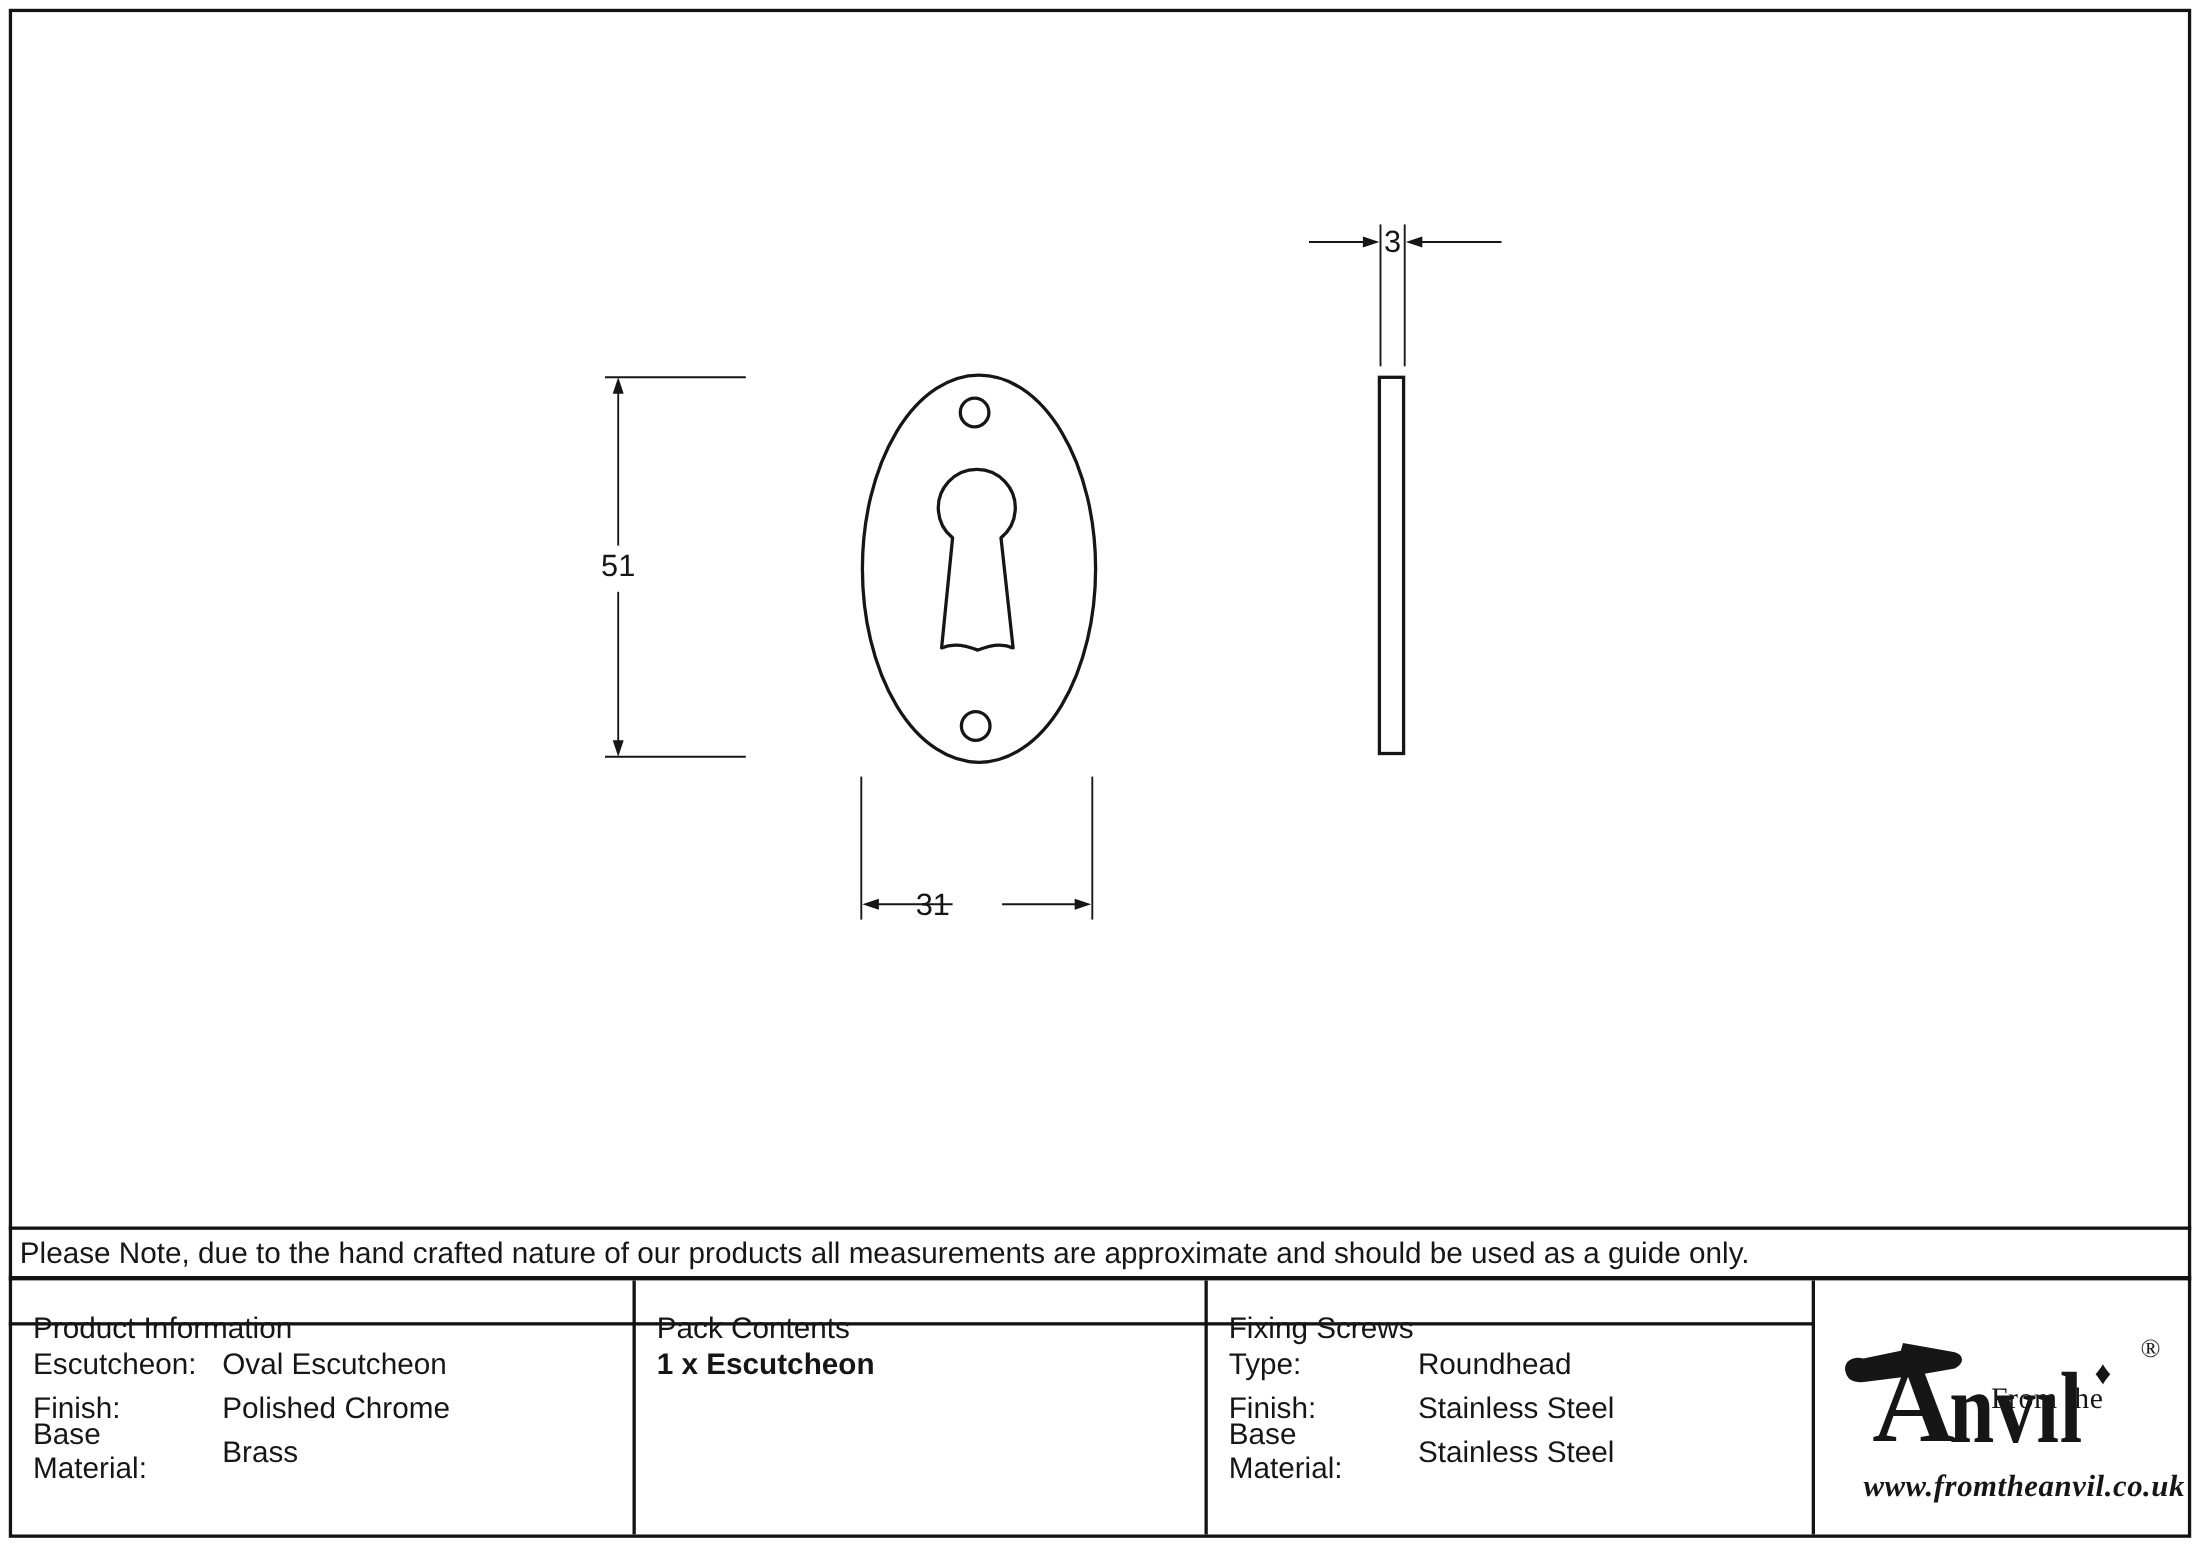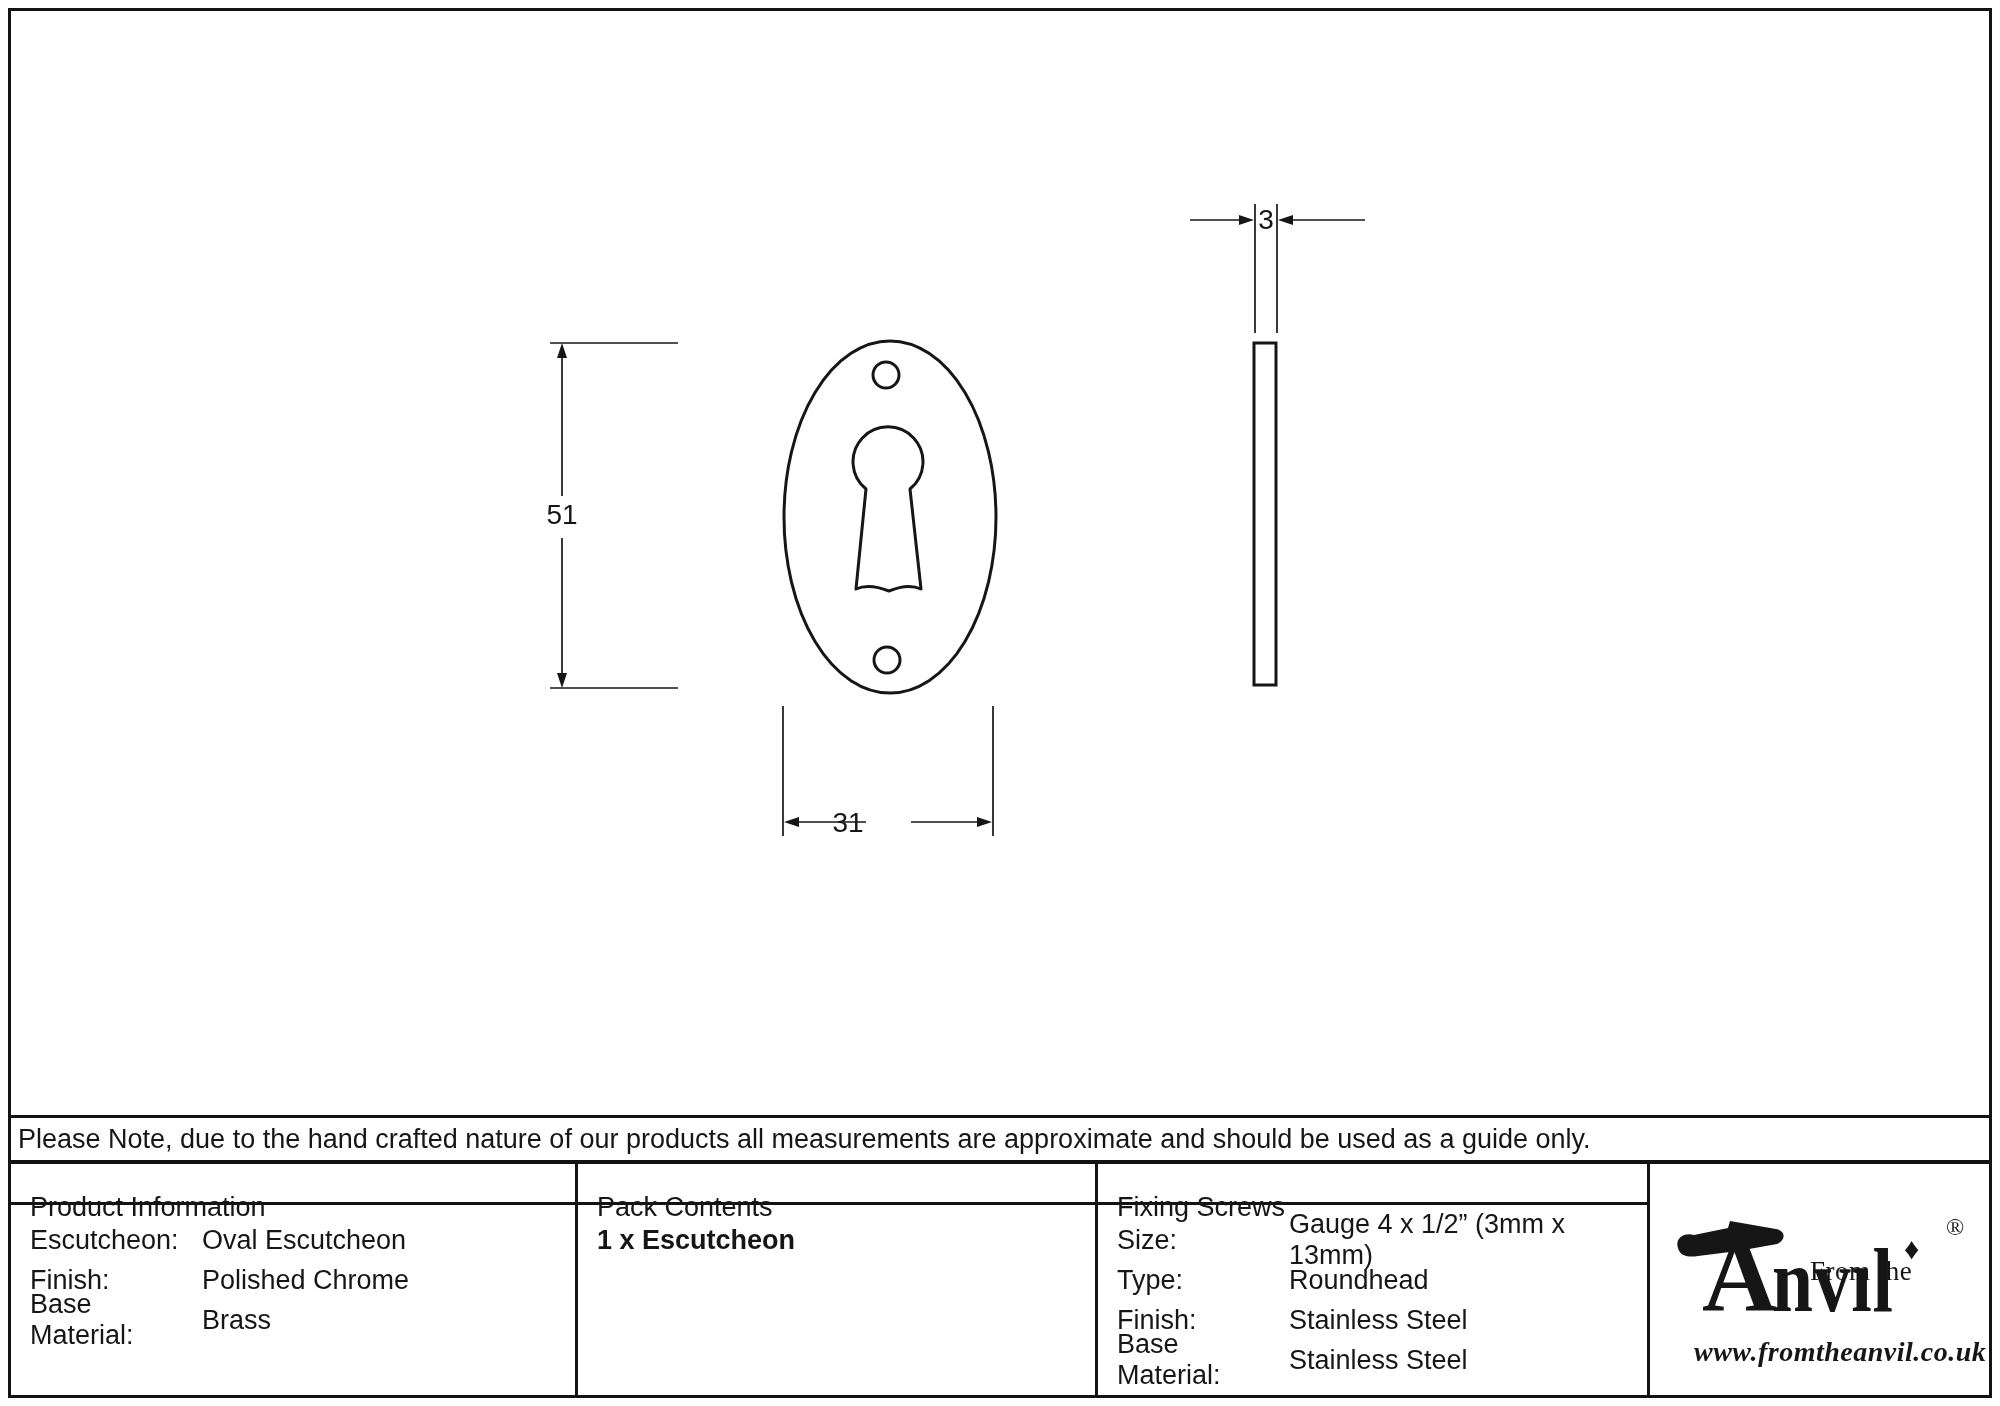--- a/index.html
+++ b/index.html
@@ -125,24 +125,20 @@
     <span class="val">Brass</span>
   </div>
 </div>
 
 <div class="abs rows" style="left:597px; width:480px;">
   <div class="plain-line">1 x Escutcheon</div>
 </div>
 
 <div class="abs rows" style="left:1117px; width:520px;">
   <div class="row">
-    <span class="lbl">Size:</span>
-    <span class="val">Gauge 4 x 1/2” (3mm x 13mm)</span>
-  </div>
-  <div class="row">
     <span class="lbl">Type:</span>
     <span class="val">Roundhead</span>
   </div>
   <div class="row">
     <span class="lbl">Finish:</span>
     <span class="val">Stainless Steel</span>
   </div>
   <div class="row">
     <span class="lbl">Base Material:</span>
     <span class="val">Stainless Steel</span>

